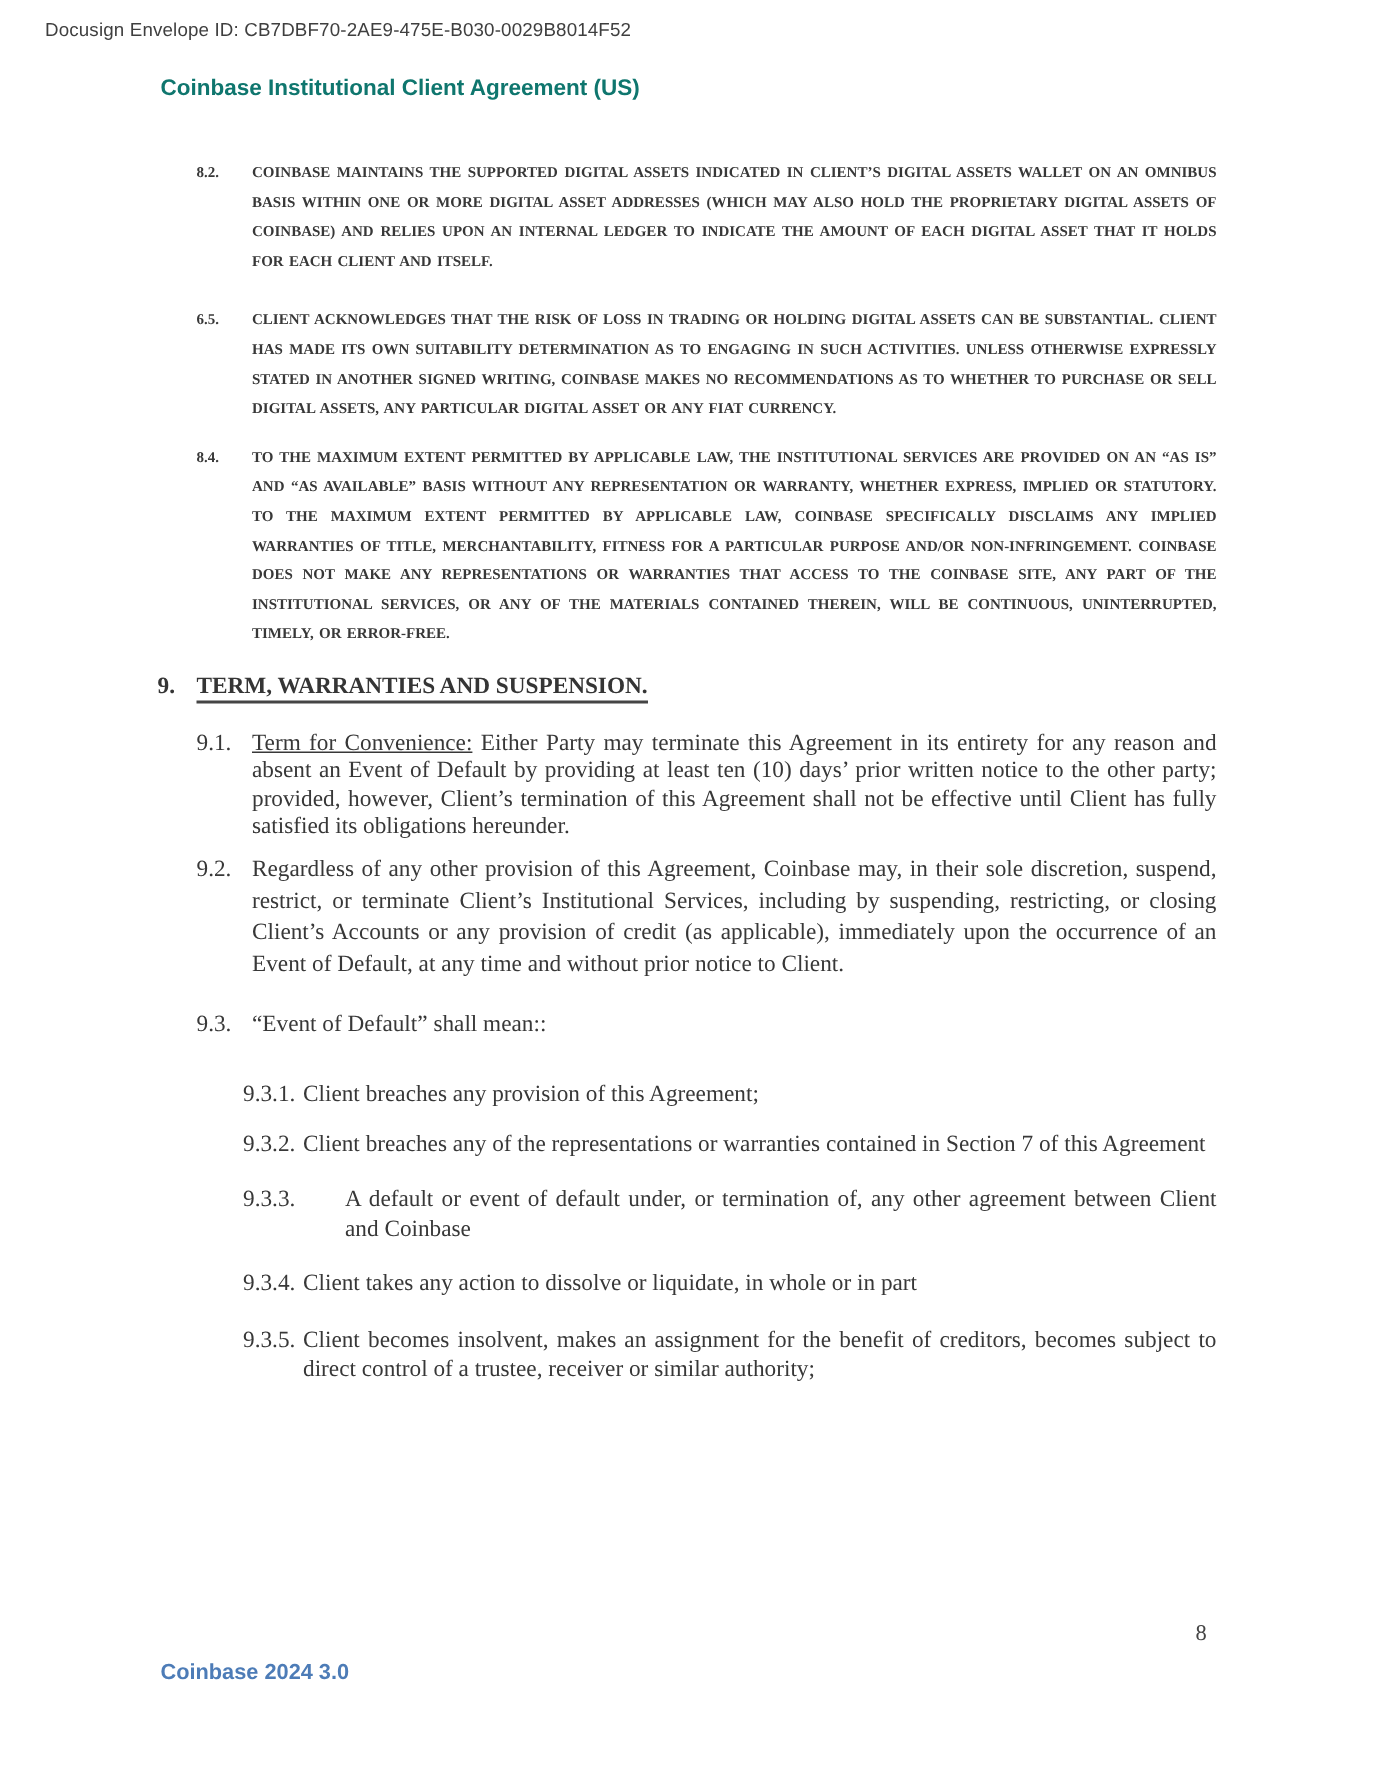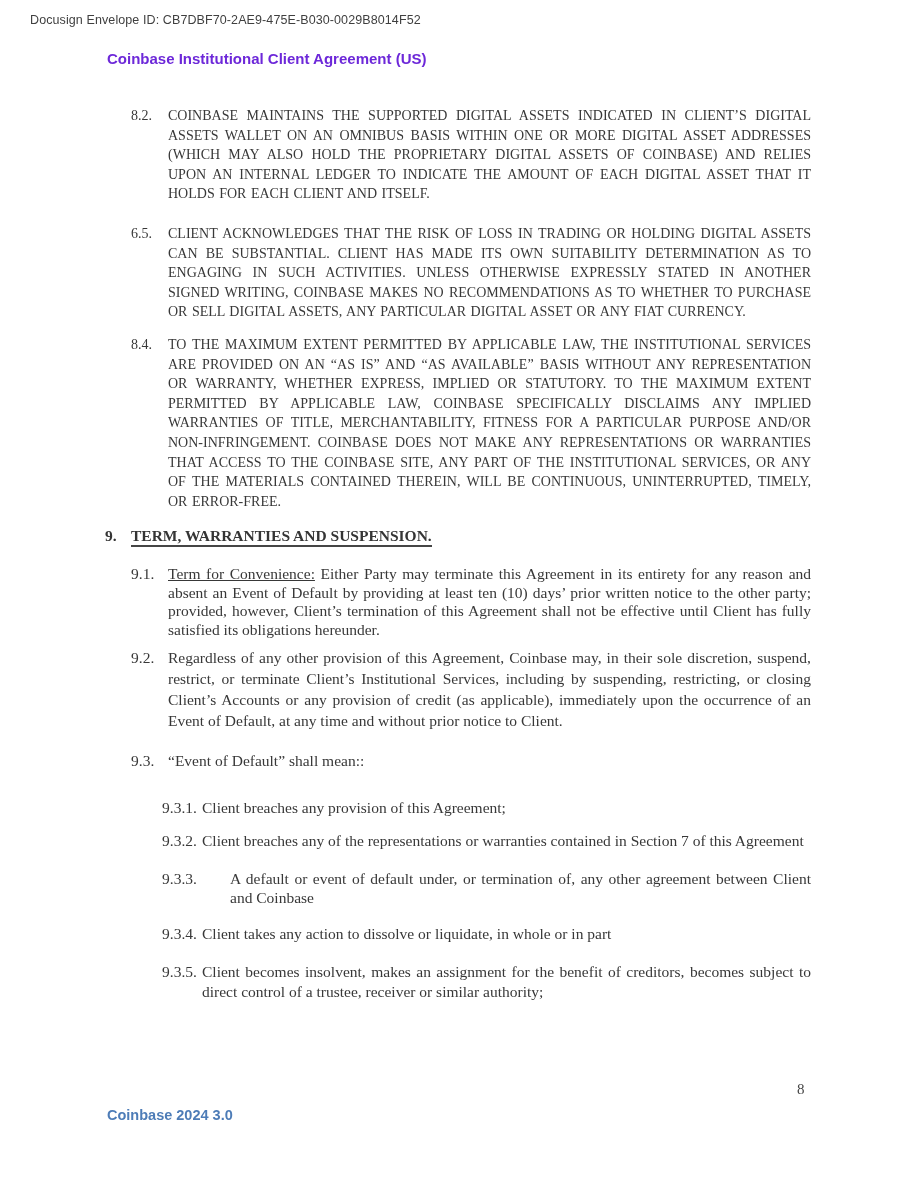--- a/index.html
+++ b/index.html
@@ -12,30 +12,30 @@
     overflow:hidden;
   }
   .docusign{
     position:absolute;left:30px;top:13px;
     font-family:"Liberation Sans", sans-serif;
     font-size:12.5px;color:#3f3f3f;letter-spacing:.1px;
   }
   .doc-title{
     position:absolute;left:107px;top:50px;
     font-family:"Liberation Sans", sans-serif;
-    font-size:15px;font-weight:bold;color:#6d28d9;
+    font-size:15px;font-weight:bold;color:#0f766e;
   }
   .content{
     position:absolute;left:131px;top:106px;width:680px;
   }
   .item{display:flex;}
   .item .num{flex:0 0 37px;}
   .item .txt{flex:1 1 auto;text-align:justify;}
   .caps{
-    font-size:14px;line-height:19.6px;
+    font-size:10px;line-height:19.6px;font-weight:bold;
   }
   .caps .txt{word-spacing:1px;}
   .m82{margin-bottom:20px;}
   .m83{margin-bottom:13px;}
   .m84{margin-bottom:16px;}
   .sec9-head{
     display:flex;font-size:15.5px;font-weight:bold;
     margin-left:-26px;margin-bottom:20px;color:#353535;
   }
   .sec9-head .num{flex:0 0 26px;}

